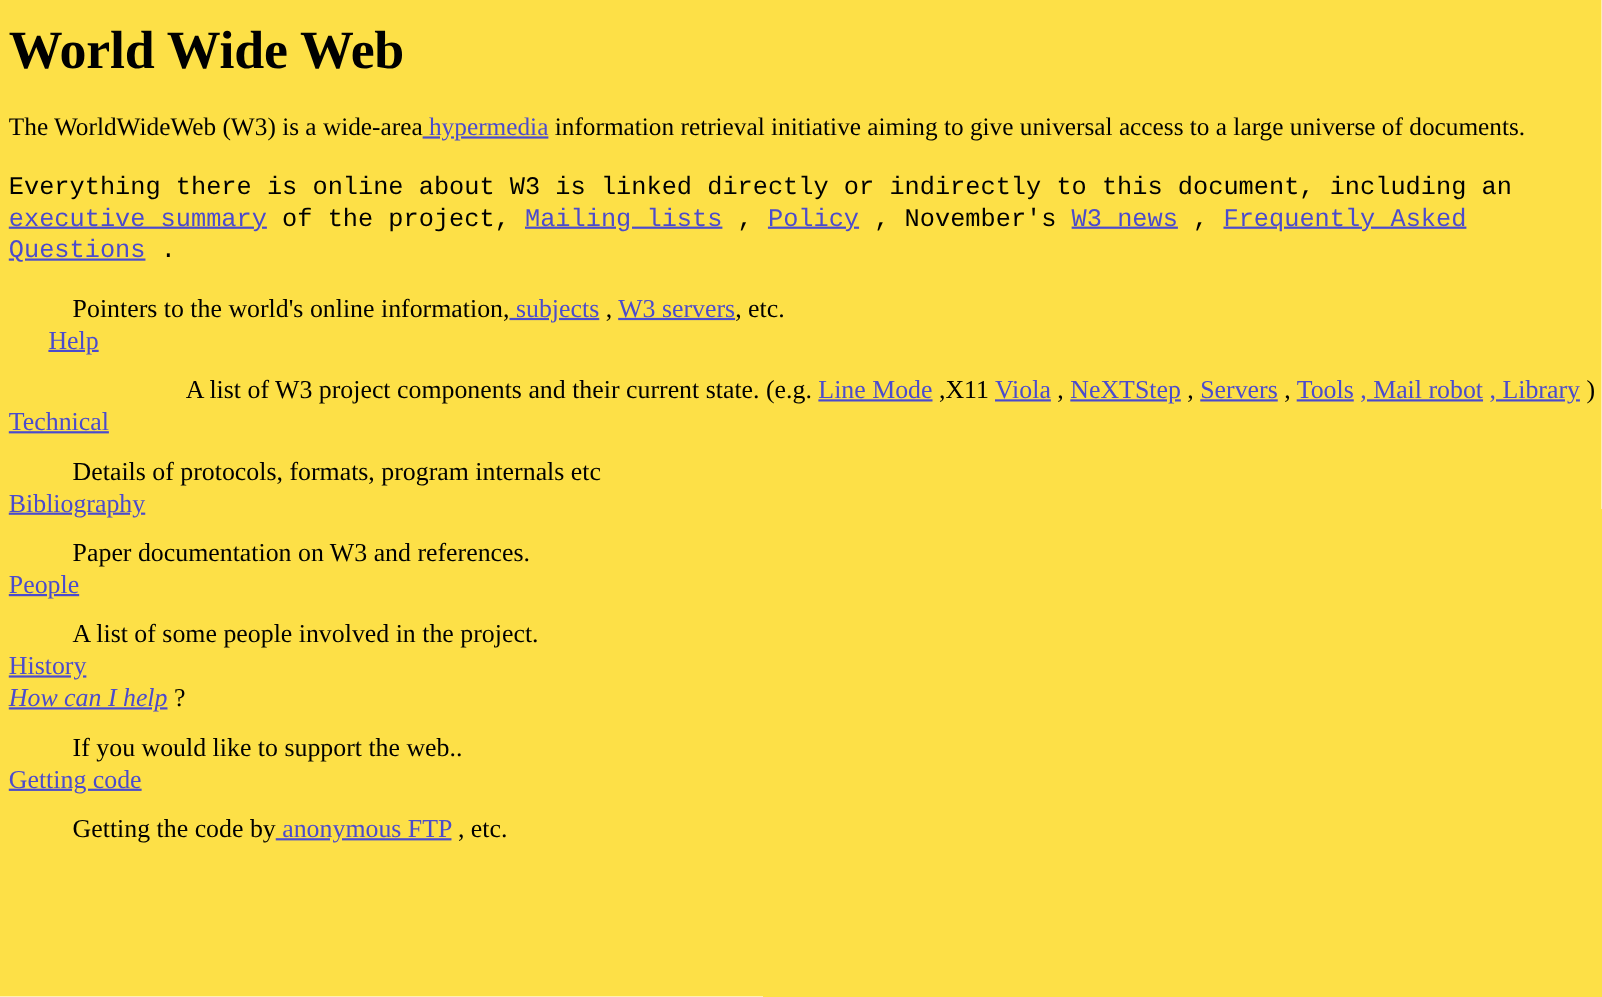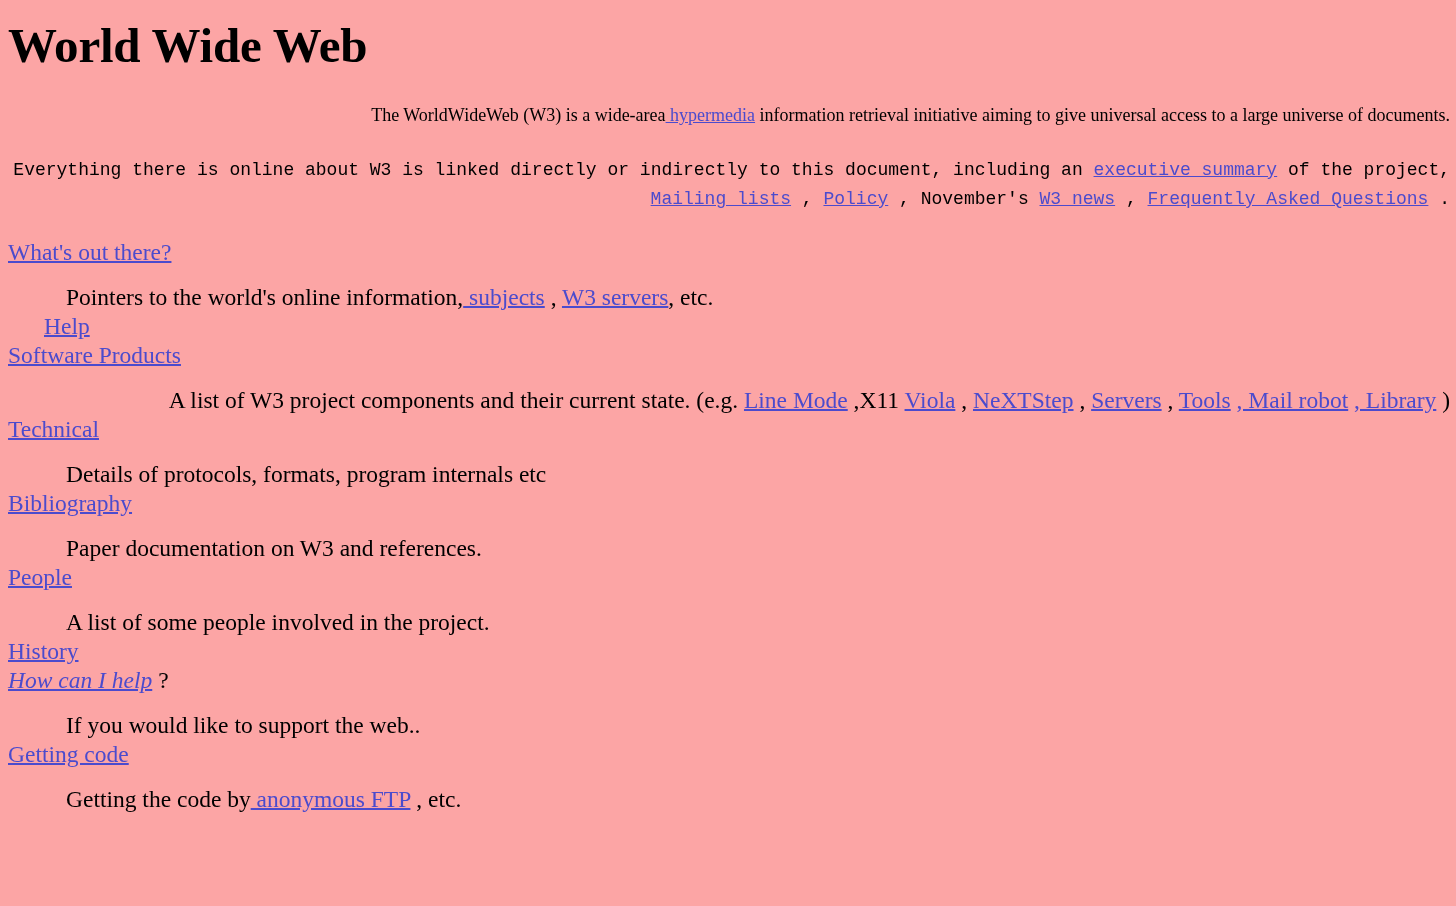--- a/index.html
+++ b/index.html
@@ -16,45 +16,45 @@
     color: #000000;
     -webkit-font-smoothing: antialiased;
   }
 
   #page {
     position: relative;
     width: 1456px;
     height: 906px;
     padding: 0;
     box-sizing: border-box;
-    background: #fca5a5;
+    background: #fde047;
   }
 
   .doc {
     padding: 8px 6px 0 8px;
   }
 
   h1.page-title {
     font-family: "Liberation Serif", "DejaVu Serif", serif;
     font-size: 49px;
     line-height: 56px;
     font-weight: bold;
     margin: 10px 0 0 0;
     padding: 0;
     letter-spacing: -0.2px;
     color: #000000;
   }
 
   p.para {
-    font-size: 18px;
+    font-size: 23px;
     line-height: 29px;
     margin: 27px 0 0 0;
     padding: 0;
     color: #000000;
-    text-align: right;
+    text-align: left;
   }
 
   p.para.second {
     margin-top: 26px;
     max-width: 1444px;
     font-family: Liberation Mono, monospace;
   }
 
   a.lnk {
     color: #4b4bcd;
@@ -90,26 +90,24 @@
   <div class="doc">
 
     <h1 class="page-title">World Wide Web</h1>
 
     <p class="para first"><span>The WorldWideWeb (W3) is a wide-area</span><a class="lnk" href="#" style="color: rgb(75, 75, 205);"> hypermedia</a><span> information retrieval initiative aiming to give universal access to a large universe of documents.</span></p>
 
     <p class="para second"><span>Everything there is online about W3 is linked directly or indirectly to this document, including an </span><a class="lnk" href="#" style="color: rgb(75, 75, 205);">executive summary</a><span> of the project, </span><a class="lnk" href="#" style="color: rgb(75, 75, 205);">Mailing lists</a><span> , </span><a class="lnk" href="#" style="color: rgb(75, 75, 205);">Policy</a><span> , November's </span><a class="lnk" href="#" style="color: rgb(75, 75, 205);">W3 news</a><span> , </span><a class="lnk" href="#" style="color: rgb(75, 75, 205);">Frequently Asked Questions</a><span> .</span></p>
 
     <dl class="dir">
 
-      <dt><a class="lnk" href="#" style="color: rgb(75, 75, 205);">What's out there?</a></dt>
       <dd><span>Pointers to the world's online information,</span><a class="lnk" href="#" style="color: rgb(75, 75, 205);"> subjects</a><span> , </span><a class="lnk" href="#" style="color: rgb(75, 75, 205);">W3 servers</a><span>, etc.</span></dd>
 
       <dt><a class="lnk" href="#" style="color: rgb(75, 75, 205); margin-left: 36px;">Help</a></dt>
 
-      <dt><a class="lnk" href="#" style="color: rgb(75, 75, 205);">Software Products</a></dt>
       <dd class="nowrapline"><span>A list of W3 project components and their current state. (e.g. </span><a class="lnk" href="#" style="color: rgb(75, 75, 205);">Line Mode</a><span> ,X11 </span><a class="lnk" href="#" style="color: rgb(75, 75, 205);">Viola</a><span> , </span><a class="lnk" href="#" style="color: rgb(75, 75, 205);">NeXTStep</a><span> , </span><a class="lnk" href="#" style="color: rgb(75, 75, 205);">Servers</a><span> , </span><a class="lnk" href="#" style="color: rgb(75, 75, 205);">Tools</a><span> </span><a class="lnk" href="#" style="color: rgb(75, 75, 205);">, Mail robot</a><span> </span><a class="lnk" href="#" style="color: rgb(75, 75, 205);">, Library</a><span> )</span></dd>
 
       <dt><a class="lnk" href="#" style="color: rgb(75, 75, 205);">Technical</a></dt>
       <dd><span>Details of protocols, formats, program internals etc</span></dd>
 
       <dt><a class="lnk" href="#" style="color: rgb(75, 75, 205);">Bibliography</a></dt>
       <dd><span>Paper documentation on W3 and references.</span></dd>
 
       <dt><a class="lnk" href="#" style="color: rgb(75, 75, 205);">People</a></dt>
       <dd><span>A list of some people involved in the project.</span></dd>

